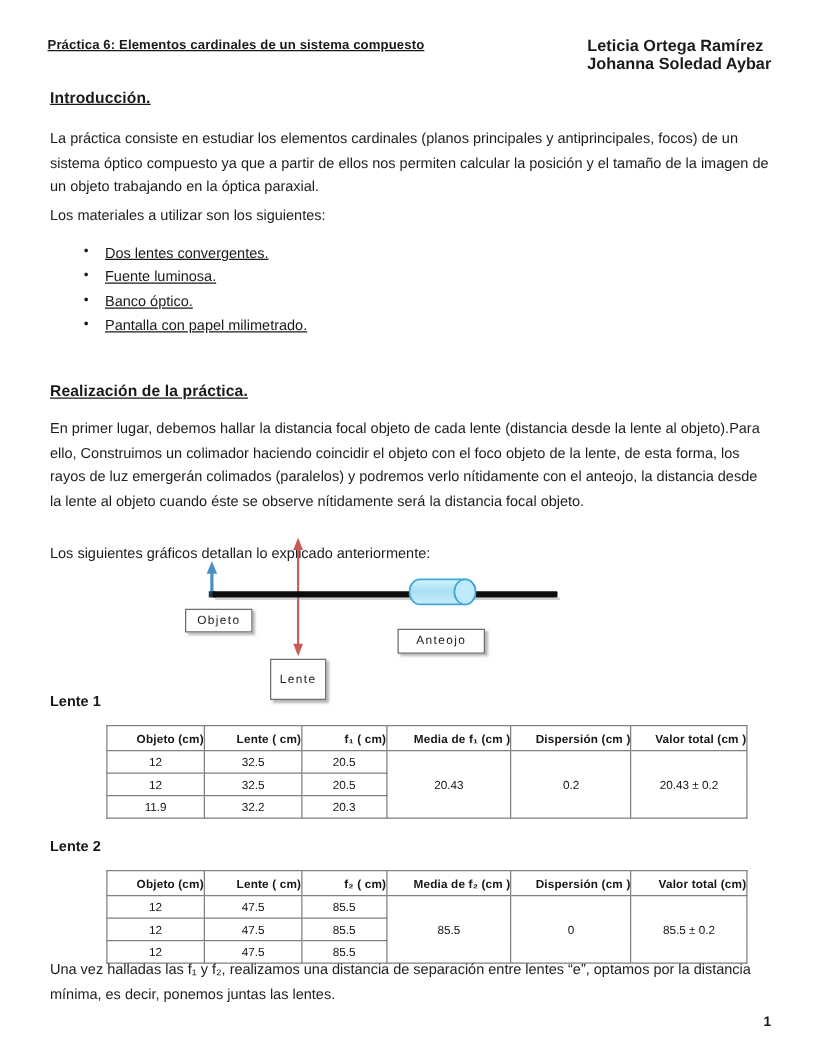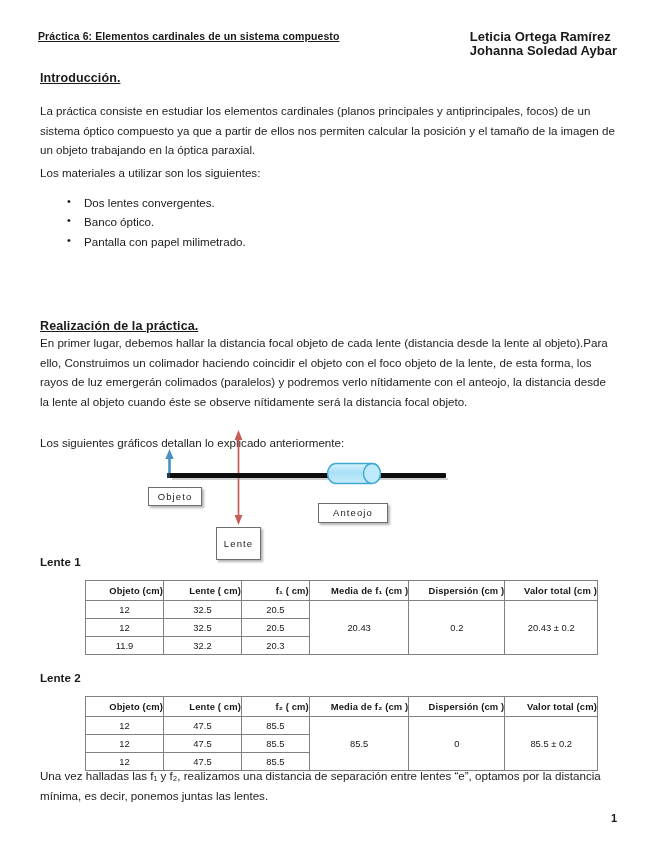--- a/index.html
+++ b/index.html
@@ -200,27 +200,28 @@
       <div>Johanna Soledad Aybar</div>
     </div>
   </div>
 
   <div class="section-heading" style="top:71px;">Introducción.</div>
 
   <div class="para" style="top:101px;">La práctica consiste en estudiar los elementos cardinales (planos principales y antiprincipales, focos) de un sistema óptico compuesto ya que a partir de ellos nos permiten calcular la posición y el tamaño de la imagen de un objeto trabajando en la óptica paraxial.</div>
 
   <div class="para" style="top:163px;">Los materiales a utilizar son los siguientes:</div>
 
-  <ul class="bullets" style="top:193px;">
+  <ul class="bullets" style="top:193px;text-decoration:underline;">
     <li>Dos lentes convergentes.</li>
+    <li>Fuente luminosa.</li>
     <li>Banco óptico.</li>
     <li>Pantalla con papel milimetrado.</li>
   </ul>
 
-  <div class="section-heading" style="top:319px;">Realización de la práctica.</div>
+  <div class="section-heading" style="top:306px;">Realización de la práctica.</div>
 
   <div class="para" style="top:333px;">En primer lugar, debemos hallar la distancia focal objeto de cada lente (distancia desde la lente al objeto).Para ello, Construimos un colimador haciendo coincidir el objeto con el foco objeto de la lente, de esta forma, los rayos de luz emergerán colimados (paralelos) y podremos verlo nítidamente con el anteojo, la distancia desde la lente al objeto cuando éste se observe nítidamente será la distancia focal objeto.</div>
 
   <div class="para" style="top:433px;">Los siguientes gráficos detallan lo explicado anteriormente:</div>
 
   <div>
 
     <svg class="arrow-svg" viewBox="0 0 655 848">
 
       <g>

